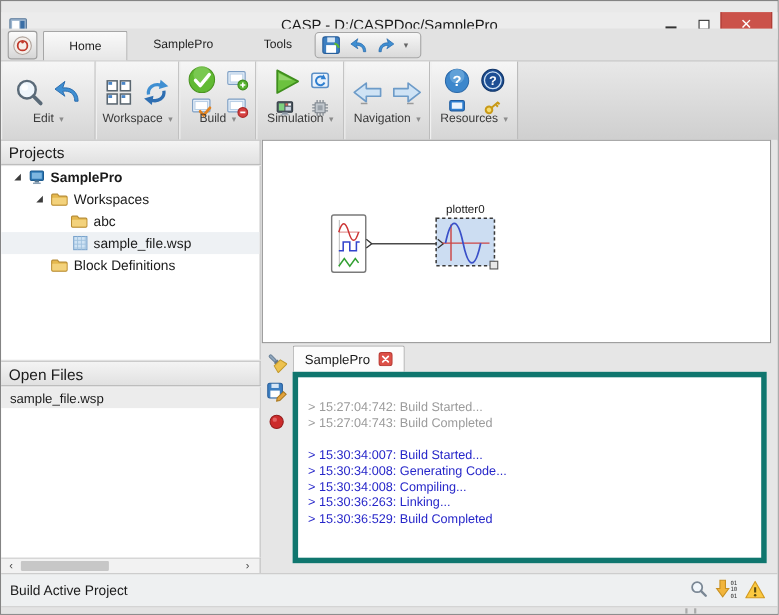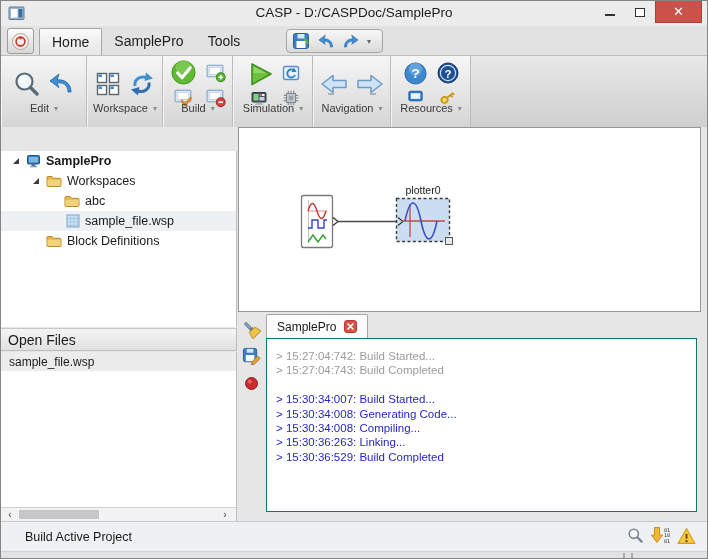--- a/index.html
+++ b/index.html
@@ -3,38 +3,38 @@
 <meta charset="utf-8">
 <style>
   * { box-sizing: border-box; }
   html,body { margin:0; padding:0; background:#fff; }
   .window {
     position:relative; width:708px; height:559px;
     border:1px solid #848484; background:#e9e9e9;
     font-family:"Liberation Sans", sans-serif; overflow:hidden;
   }
   
-  .titlebar { position:absolute; top:0; left:0; right:0; height:25px; background:#ececec;text-decoration:underline; }
+  .titlebar { position:absolute; top:10px; left:0; right:0; height:25px; background:#ececec;text-decoration:underline; }
   .app-icon { position:absolute; left:7px; top:5px; width:17px; height:15px; }
   .title { position:absolute; left:0; right:0; top:4px; text-align:center; font-size:13.5px; color:#1c1c1c; }
   .win-controls { position:absolute; right:5px; top:0; display:flex; }
   .win-btn { width:30px; height:22px; border:none; background:transparent; padding:0;
              display:flex; align-items:center; justify-content:center; cursor:default; }
   .min-glyph { width:10px; height:2px; background:#333; margin-top:6px; }
   .max-glyph { width:10px; height:9px; border:1.6px solid #333; background:#fff; }
   .win-btn.close { width:47px; background:#cb524a; border:1px solid #ad3d36; border-top:none; }
   .close-glyph { color:#fff; font-size:13px; line-height:13px; }
   
   .tabrow { position:absolute; top:25px; left:0; right:0; height:30px; background:#e2e2e2;
             border-bottom:1px solid #bdbdbd; }
   .app-menu-button { position:absolute; left:6px; top:2px; width:27px; height:26px;
             border:1px solid #9d9d9d; border-radius:3px; background:linear-gradient(#fcfcfc,#d6d6d6);
             display:flex; align-items:center; justify-content:center; padding:0; }
   .tabs { position:absolute; left:38px; bottom:0; display:flex; align-items:flex-end; }
-  .tab { height:27px; line-height:27px; padding:0 12px; font-size:14px; color:#1e1e1e; cursor:default;text-align:center; }
+  .tab { height:27px; line-height:27px; padding:0 23px; font-size:11px; color:#1e1e1e; cursor:default;text-align:center; }
   .tab.active { background:linear-gradient(#fafafa,#e6e6e6); border:1px solid #a6a6a6;
                 border-bottom:none; border-radius:2px 2px 0 0; }
   .qat { position:absolute; left:285px; top:3px; height:24px; border:1px solid #a6a6a6; border-radius:4px;
          background:linear-gradient(#f7f7f7,#dadada); display:flex; align-items:center; padding:0 5px; gap:7px; }
   .qat button { border:none; background:transparent; padding:0; width:18px; height:18px;
                 display:flex; align-items:center; justify-content:center; }
   .qat .caret { font-size:8px; color:#666; width:10px; }
   
   .ribbon { position:absolute; top:55px; left:0; right:0; height:72px;
             background:linear-gradient(#e8e8e8,#cfcfcf); border-bottom:1px solid #b2b2b2; display:flex; }
@@ -77,27 +77,27 @@
   .op-icons { position:absolute; left:0; top:0; width:27px; bottom:0; display:flex; flex-direction:column;
               align-items:center; gap:7px; padding-top:6px; }
   .op-icons button { border:none; background:transparent; padding:0; width:20px; height:20px;
               display:flex; align-items:center; justify-content:center; }
   .op-tabs { position:absolute; left:27px; top:0; right:9px; height:25px; display:flex; align-items:flex-end; }
   .op-tab { height:24px; background:#fcfcfc; border:1px solid #a6a6a6; border-bottom:none;
             border-radius:2px 2px 0 0; display:flex; align-items:center; gap:8px; padding:0 10px;
             font-size:12px; color:#1a1a1a; margin-left:1px; }
   .op-tab .tab-close { display:flex; }
   .op-log { position:absolute; left:28px; top:25px; right:10px; bottom:9px; background:#fff;
-            border:1px solid #0f766e; padding:10px 9px; overflow:hidden; }
+            border:5px solid #0f766e; padding:21px 9px; overflow:hidden; }
   .log-line { font-size:11.5px; line-height:14.4px; min-height:14.4px; white-space:pre; }
   .log-line.gray { color:#9b9b9b; }
   .log-line.blue { color:#2626c9; }
   
   .statusbar { position:absolute; left:0; top:520px; right:0; height:30px; background:#eef0f1;
-               border-top:1px solid #c9c9c9; display:flex; align-items:center; padding-left:24px;
+               border-top:1px solid #c9c9c9; display:flex; align-items:center; padding-left:8px;
                font-size:12.5px; color:#1a1a1a; }
   .status-icons { position:absolute; right:11px; top:4px; display:flex; gap:5px; align-items:center; }
   .status-icons button { border:none; background:transparent; padding:0; display:flex; align-items:center; }
   .bottom-strip { position:absolute; left:0; top:550px; right:0; height:7px; background:#e3e3e3;
                   border-top:1px solid #d2d2d2; }
   .grip { position:absolute; left:622px; top:1px; width:10px; height:5px;
           border-left:2px solid #aaa; border-right:2px solid #aaa; }
 </style>
 </head>
 <body>
@@ -358,20 +358,21 @@
           <span class="caret">▾</span>
         </div>
     </div>
 
     <div class="ribbon-rest"></div>
   </div>
 
   <div class="main">
 
     <div class="projects-panel">
+      <div class="panel-header">Projects</div>
       <div class="tree">
         <div class="tree-row bold" style="padding-left:10px">
           <span class="twisty">
               <svg width="8" height="8" viewBox="0 0 8 8">
                 <polygon points="7,1 7,7 1,7" fill="#3c3c3c"></polygon>
               </svg>
             </span>
           <span class="ticon">
               <svg width="15" height="15" viewBox="0 0 15 15">
                 <rect x="1.5" y="1.5" width="12" height="8.5" rx="1" fill="#2e7bb8" stroke="#1d5a8e"></rect>

